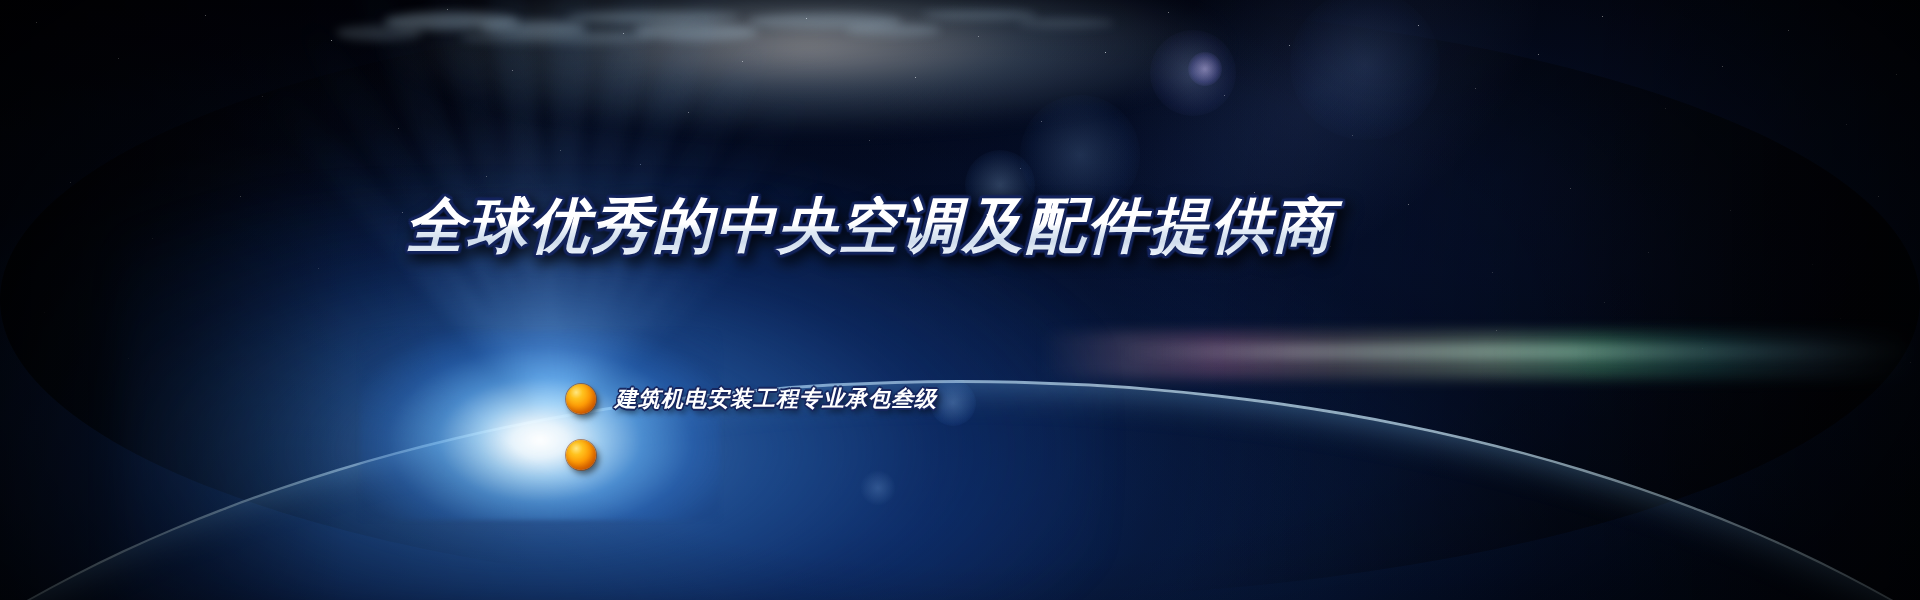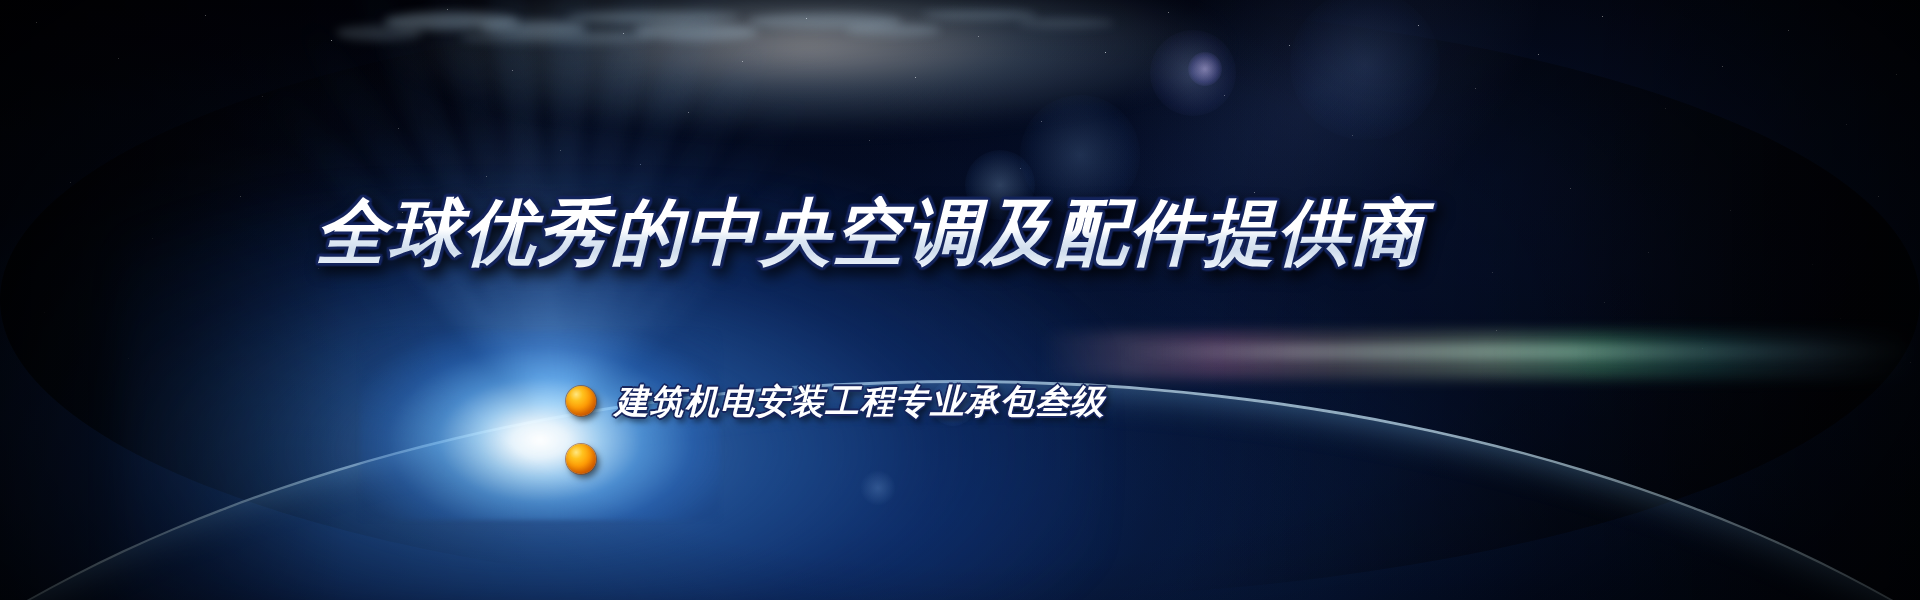--- a/index.html
+++ b/index.html
@@ -183,21 +183,21 @@
     position: absolute;
     left: 0; top: 0; width: 1920px; height: 600px;
     z-index: 40;
   }
 
   .headline {
     position: absolute;
     left: 0; top: 196px;
     width: 1740px;
     text-align: center;
-    font-size: 72px;
+    font-size: 60px;
     line-height: 1;
     font-weight: bold;
     font-style: italic;
     letter-spacing: 2px;
     color: #ffffff;
     background: linear-gradient(180deg, #ffffff 0%, #ffffff 46%, #e3ecf6 58%, #cfdcec 76%, #eef4fb 100%);
     -webkit-background-clip: text;
     background-clip: text;
     -webkit-text-fill-color: transparent;
     filter:
@@ -227,21 +227,21 @@
     border-radius: 50%;
     flex: 0 0 30px;
     background:
       radial-gradient(circle at 34% 28%, #ffe680 0%, #ffc21e 22%, #ff9d06 48%, #f07700 72%, #c85400 95%);
     box-shadow:
       0 0 0 1px rgba(150,60,0,0.55),
       3px 4px 6px rgba(0,0,0,0.55),
       inset -2px -3px 6px rgba(160,60,0,0.50);
   }
   .bullet-text {
-    font-size: 34px;
+    font-size: 22px;
     font-weight: bold;
     font-style: italic;
     line-height: 1;
     letter-spacing: 1px;
     color: #ffffff;
     white-space: nowrap;
     text-shadow:
       1.6px 0 0 #17265e, -1.6px 0 0 #17265e,
       0 1.6px 0 #17265e, 0 -1.6px 0 #17265e,
       1.2px 1.2px 0 #17265e, -1.2px 1.2px 0 #17265e,

